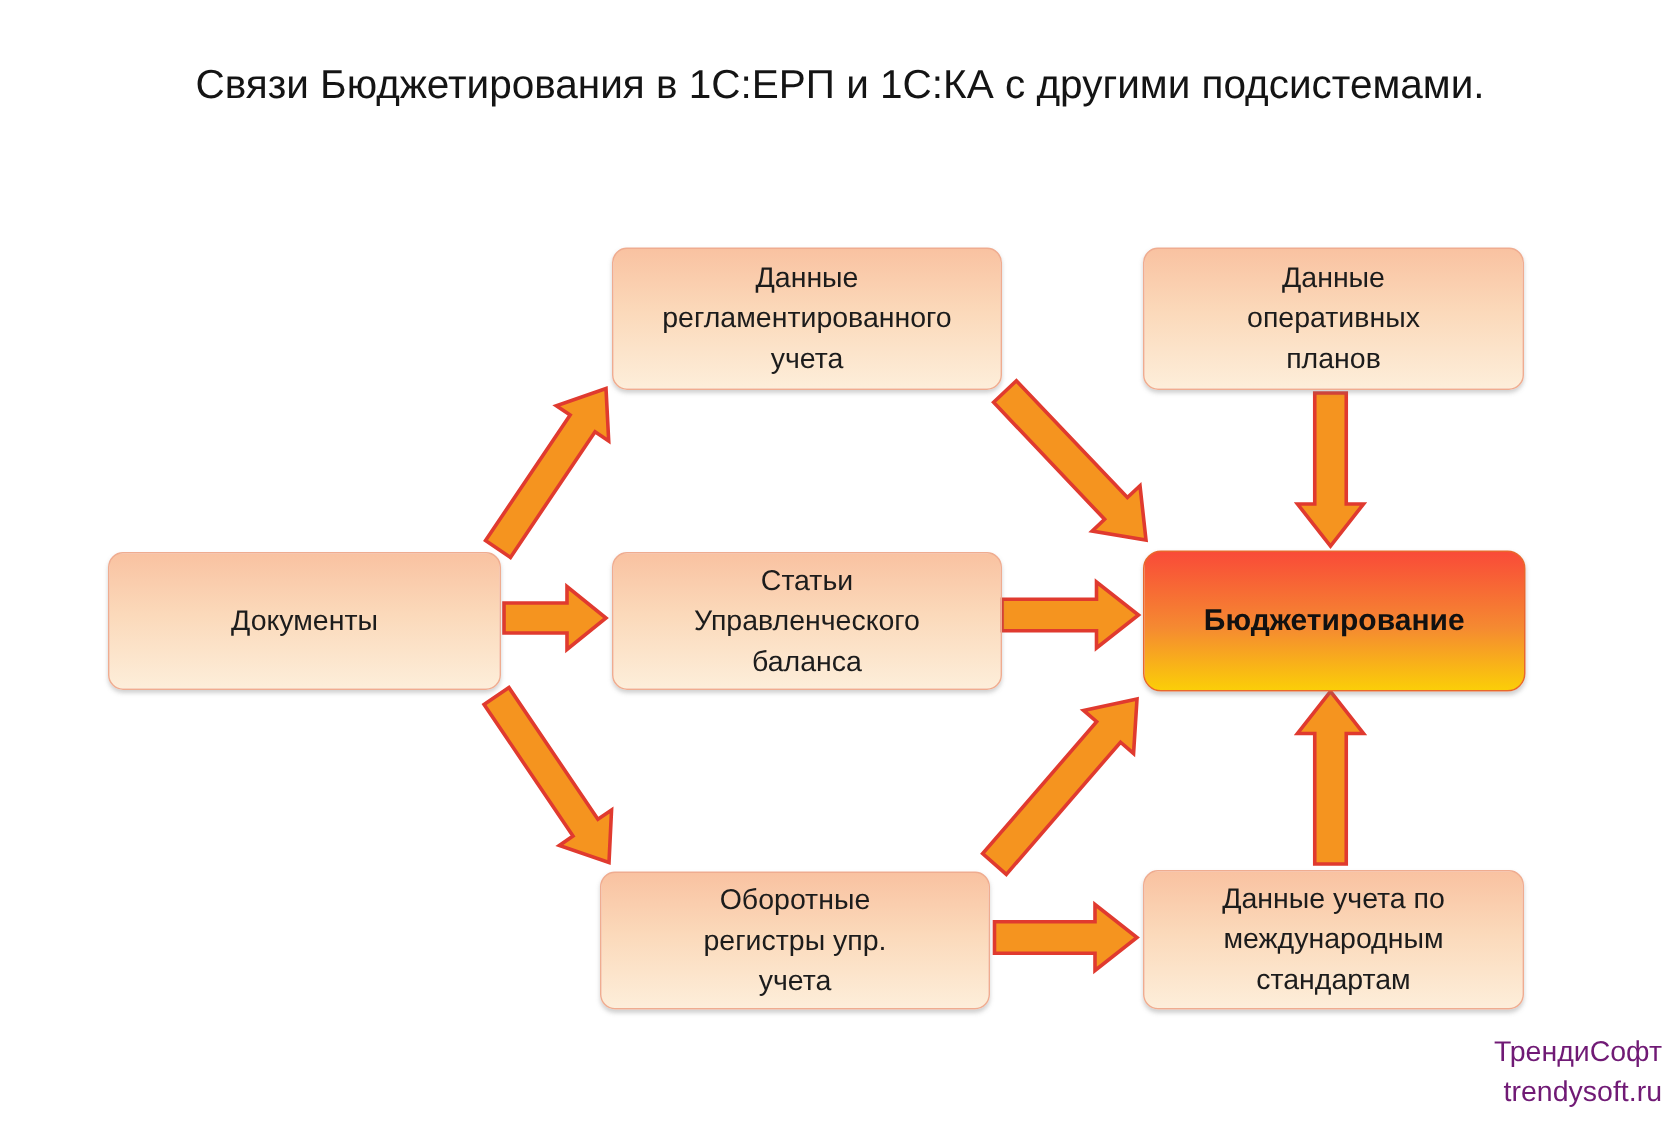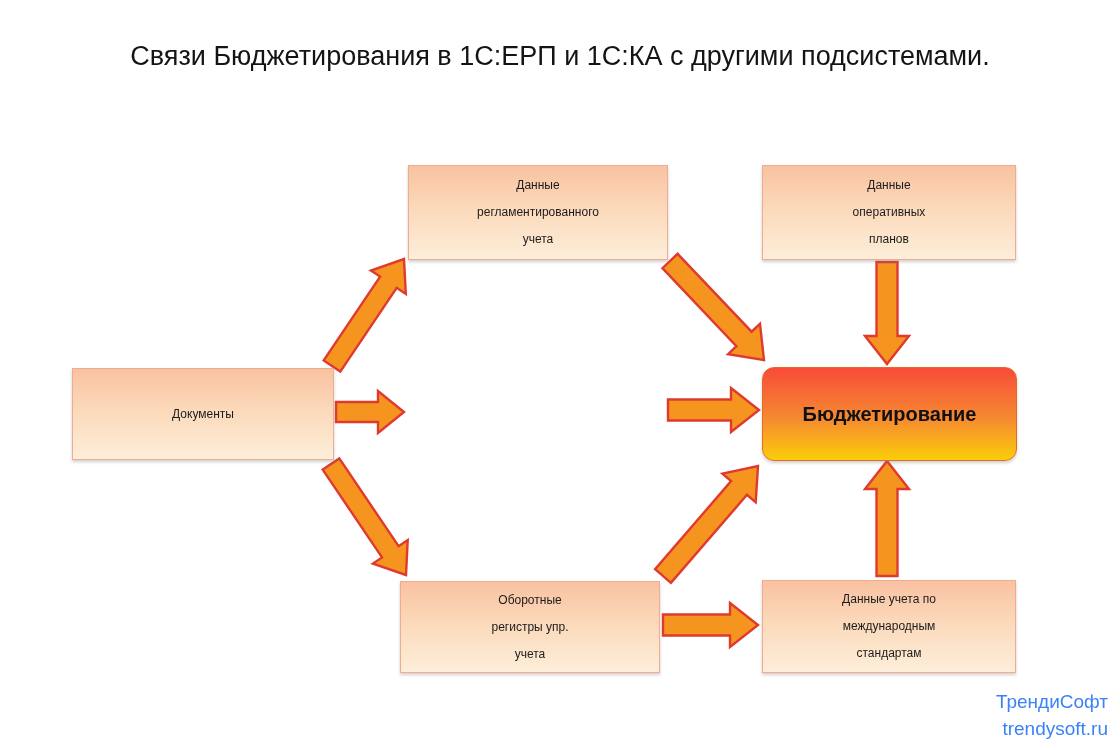--- a/index.html
+++ b/index.html
@@ -6,43 +6,43 @@
   #canvas{
     position:relative;width:1120px;height:750px;background:#ffffff;
     font-family:"Liberation Sans","DejaVu Sans",sans-serif;overflow:hidden;
   }
   #title{
     position:absolute;left:0;top:36px;width:1120px;text-align:center;
     color:#141414;font-size:27px;line-height:41px;font-weight:400;
   }
   .node{
     position:absolute;display:flex;align-items:center;justify-content:center;
-    text-align:center;border-radius:0;
+    text-align:center;border-radius:10px;
     background:linear-gradient(180deg,#f9c2a1 0%,#fbd9ba 45%,#fdeeda 100%);
     border:1.5px solid #efac90;
     box-shadow:0 2px 3px rgba(120,120,120,0.35);
-    color:#1c1c1c;font-size:12px;line-height:27px;
+    color:#1c1c1c;font-size:19px;line-height:27px;
     white-space:pre-line;z-index:2;
   }
   .node.budget{
     background:linear-gradient(180deg,#f94b38 0%,#f58a31 55%,#fbce08 100%);
     border:1px solid #e8672d;border-radius:12px;
     font-size:20px;font-weight:bold;color:#111;
   }
   #node-documents{left:72px;top:368px;width:260px;height:90px;}
   #node-regulated{left:408px;top:165px;width:258px;height:93px;}
   #node-balance{left:408px;top:368px;width:258px;height:90px;}
   #node-turnover{left:400px;top:581px;width:258px;height:90px;}
   #node-plans{left:762px;top:165px;width:252px;height:93px;}
   #node-budgeting{left:762px;top:367px;width:253px;height:92px;}
   #node-intl{left:762px;top:580px;width:252px;height:91px;}
   #arrows{position:absolute;left:0;top:0;z-index:1;}
   #watermark{
     position:absolute;right:12px;bottom:8px;text-align:right;
-    color:#3b82f6;font-size:19px;line-height:27px;z-index:3;
+    color:#701a75;font-size:19px;line-height:27px;z-index:3;
   }
 </style>
 </head>
 <body>
 
 <div id="canvas">
 
   <div id="title">
     <div>Связи Бюджетирования в 1С:ЕРП и 1С:КА с другими подсистемами.</div>
   </div>
@@ -58,20 +58,23 @@
       <polygon points="897.5,576.0 897.5,489.0 909.0,489.0 887.0,461.0 865.0,489.0 876.5,489.0 876.5,576.0" fill="#f5941f" stroke="#e03a2f" stroke-width="2.4" stroke-linejoin="miter"></polygon>
       <polygon points="663.0,635.5 730.0,635.5 730.0,647.0 758.0,625.0 730.0,603.0 730.0,614.5 663.0,614.5" fill="#f5941f" stroke="#e03a2f" stroke-width="2.4" stroke-linejoin="miter"></polygon>
     </svg>
 
   <div class="node" id="node-documents">Документы</div>
 
   <div class="node" id="node-regulated">Данные
 регламентированного
 учета</div>
 
+  <div class="node" id="node-balance">Статьи
+Управленческого
+баланса</div>
 
   <div class="node" id="node-turnover">Оборотные
 регистры упр.
 учета</div>
 
   <div class="node" id="node-plans">Данные
 оперативных
 планов</div>
 
   <div class="node" id="node-intl">Данные учета по

